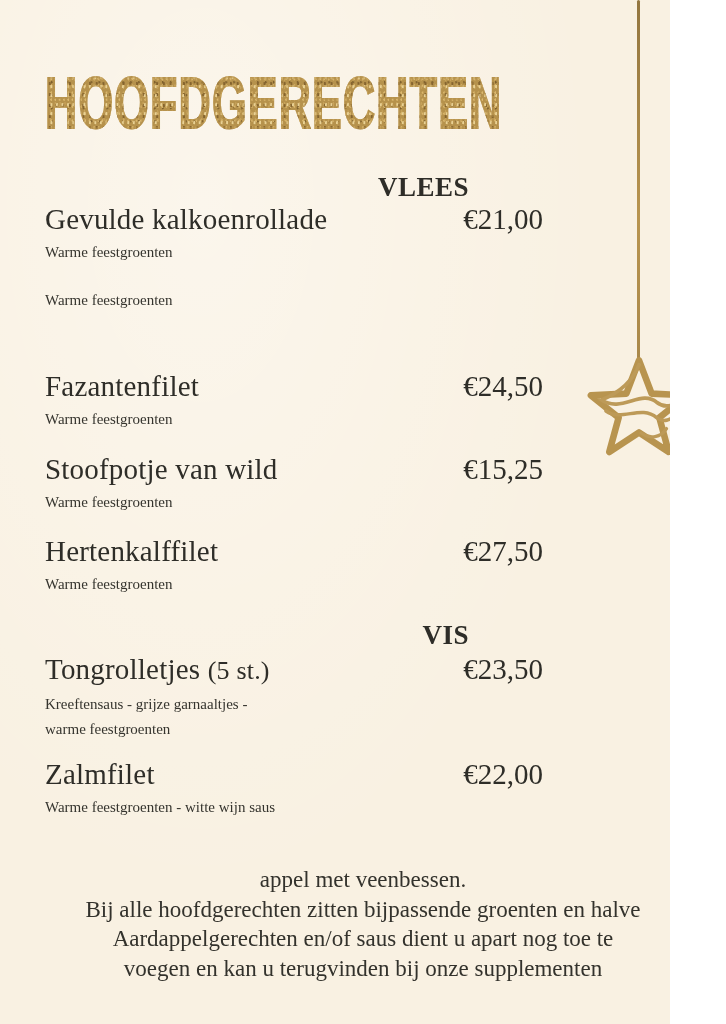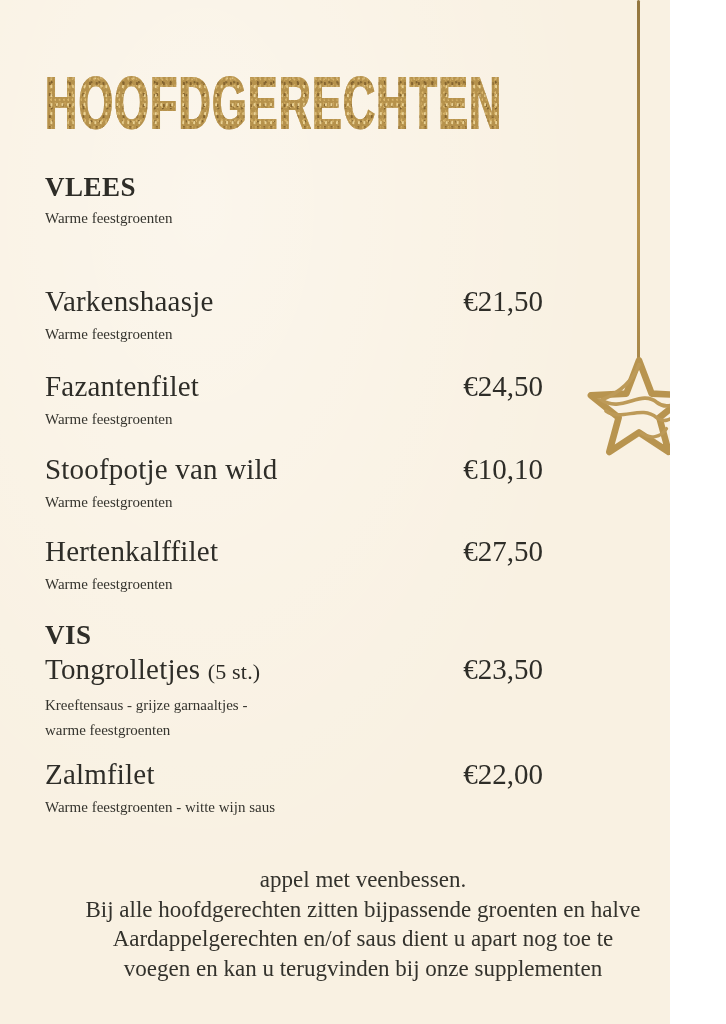--- a/index.html
+++ b/index.html
@@ -37,30 +37,30 @@
       radial-gradient(circle at 45% 80%, #dcb96f 0 1px, rgba(0,0,0,0) 1.6px),
       radial-gradient(circle at 85% 25%, #7d5f2c 0 1px, rgba(0,0,0,0) 1.6px),
       radial-gradient(circle at 10% 70%, #caa55c 0 1.2px, rgba(0,0,0,0) 1.8px);
     background-size:9px 9px,11px 11px,7px 7px,13px 13px,8px 8px;
     -webkit-background-clip:text;background-clip:text;
     color:transparent;
     -webkit-text-stroke:2px rgba(182,146,76,.55);
   }
   .section-header{
     position:absolute;left:45px;width:424px;
-    text-align:left;font-weight:bold;
+    text-align:right;font-weight:bold;
     font-size:27px;line-height:34px;letter-spacing:.5px;
   }
   .item{position:absolute;left:45px;width:498px;}
   .item .row{
     display:flex;justify-content:space-between;align-items:baseline;
     font-size:29px;line-height:34px;
   }
   .item .name{letter-spacing:.2px;}
-  .item .suffix{font-size:22px;}
+  .item .suffix{font-size:26px;}
   .item .price{font-size:29px;}
   .item .desc{
     font-size:15px;line-height:25px;margin-top:4px;color:#35342e;
   }
   .footer{
     position:absolute;left:0;top:865px;width:726px;
     text-align:center;font-size:23px;line-height:29.5px;color:#33322c;
   }
 </style>
 </head>
@@ -75,43 +75,43 @@
     <path d="M50 8 C 44 24, 30 34, 16 40 C 34 52, 52 30, 66 42 C 76 50, 86 42, 92 37" stroke="#bd9a58" stroke-width="3.4" stroke-linecap="round"></path>
     <path d="M20 50 C 34 60, 52 44, 66 56 C 72 61, 80 58, 85 52" stroke="#bd9a58" stroke-width="3.2" stroke-linecap="round"></path>
     <path d="M52 70 C 60 76, 70 74, 75 66" stroke="#bd9a58" stroke-width="3" stroke-linecap="round"></path>
   </svg>
 
   <h1 class="title"><span class="title-inner">HOOFDGERECHTEN</span></h1>
 
   <div class="section-header" style="top:170px">VLEES</div>
 
   <div class="item" style="top:202px">
+    <div class="row">
+      <div class="name">Gevulde kalkoenrollade</div>
+      <div class="price">€21,00</div>
+    </div>
     <div class="desc">Warme feestgroenten</div>
   </div>
 
   <div class="item" style="top:284px">
-    <div class="row">
-      <div class="name">Varkenshaasje</div>
-      <div class="price">€21,50</div>
-    </div>
     <div class="desc">Warme feestgroenten</div>
   </div>
 
   <div class="item" style="top:369px">
     <div class="row">
       <div class="name">Fazantenfilet</div>
       <div class="price">€24,50</div>
     </div>
     <div class="desc">Warme feestgroenten</div>
   </div>
 
   <div class="item" style="top:452px">
     <div class="row">
       <div class="name">Stoofpotje van wild</div>
-      <div class="price">€10,10</div>
+      <div class="price">€15,25</div>
     </div>
     <div class="desc">Warme feestgroenten</div>
   </div>
 
   <div class="item" style="top:534px">
     <div class="row">
       <div class="name">Hertenkalffilet</div>
       <div class="price">€27,50</div>
     </div>
     <div class="desc">Warme feestgroenten</div>

